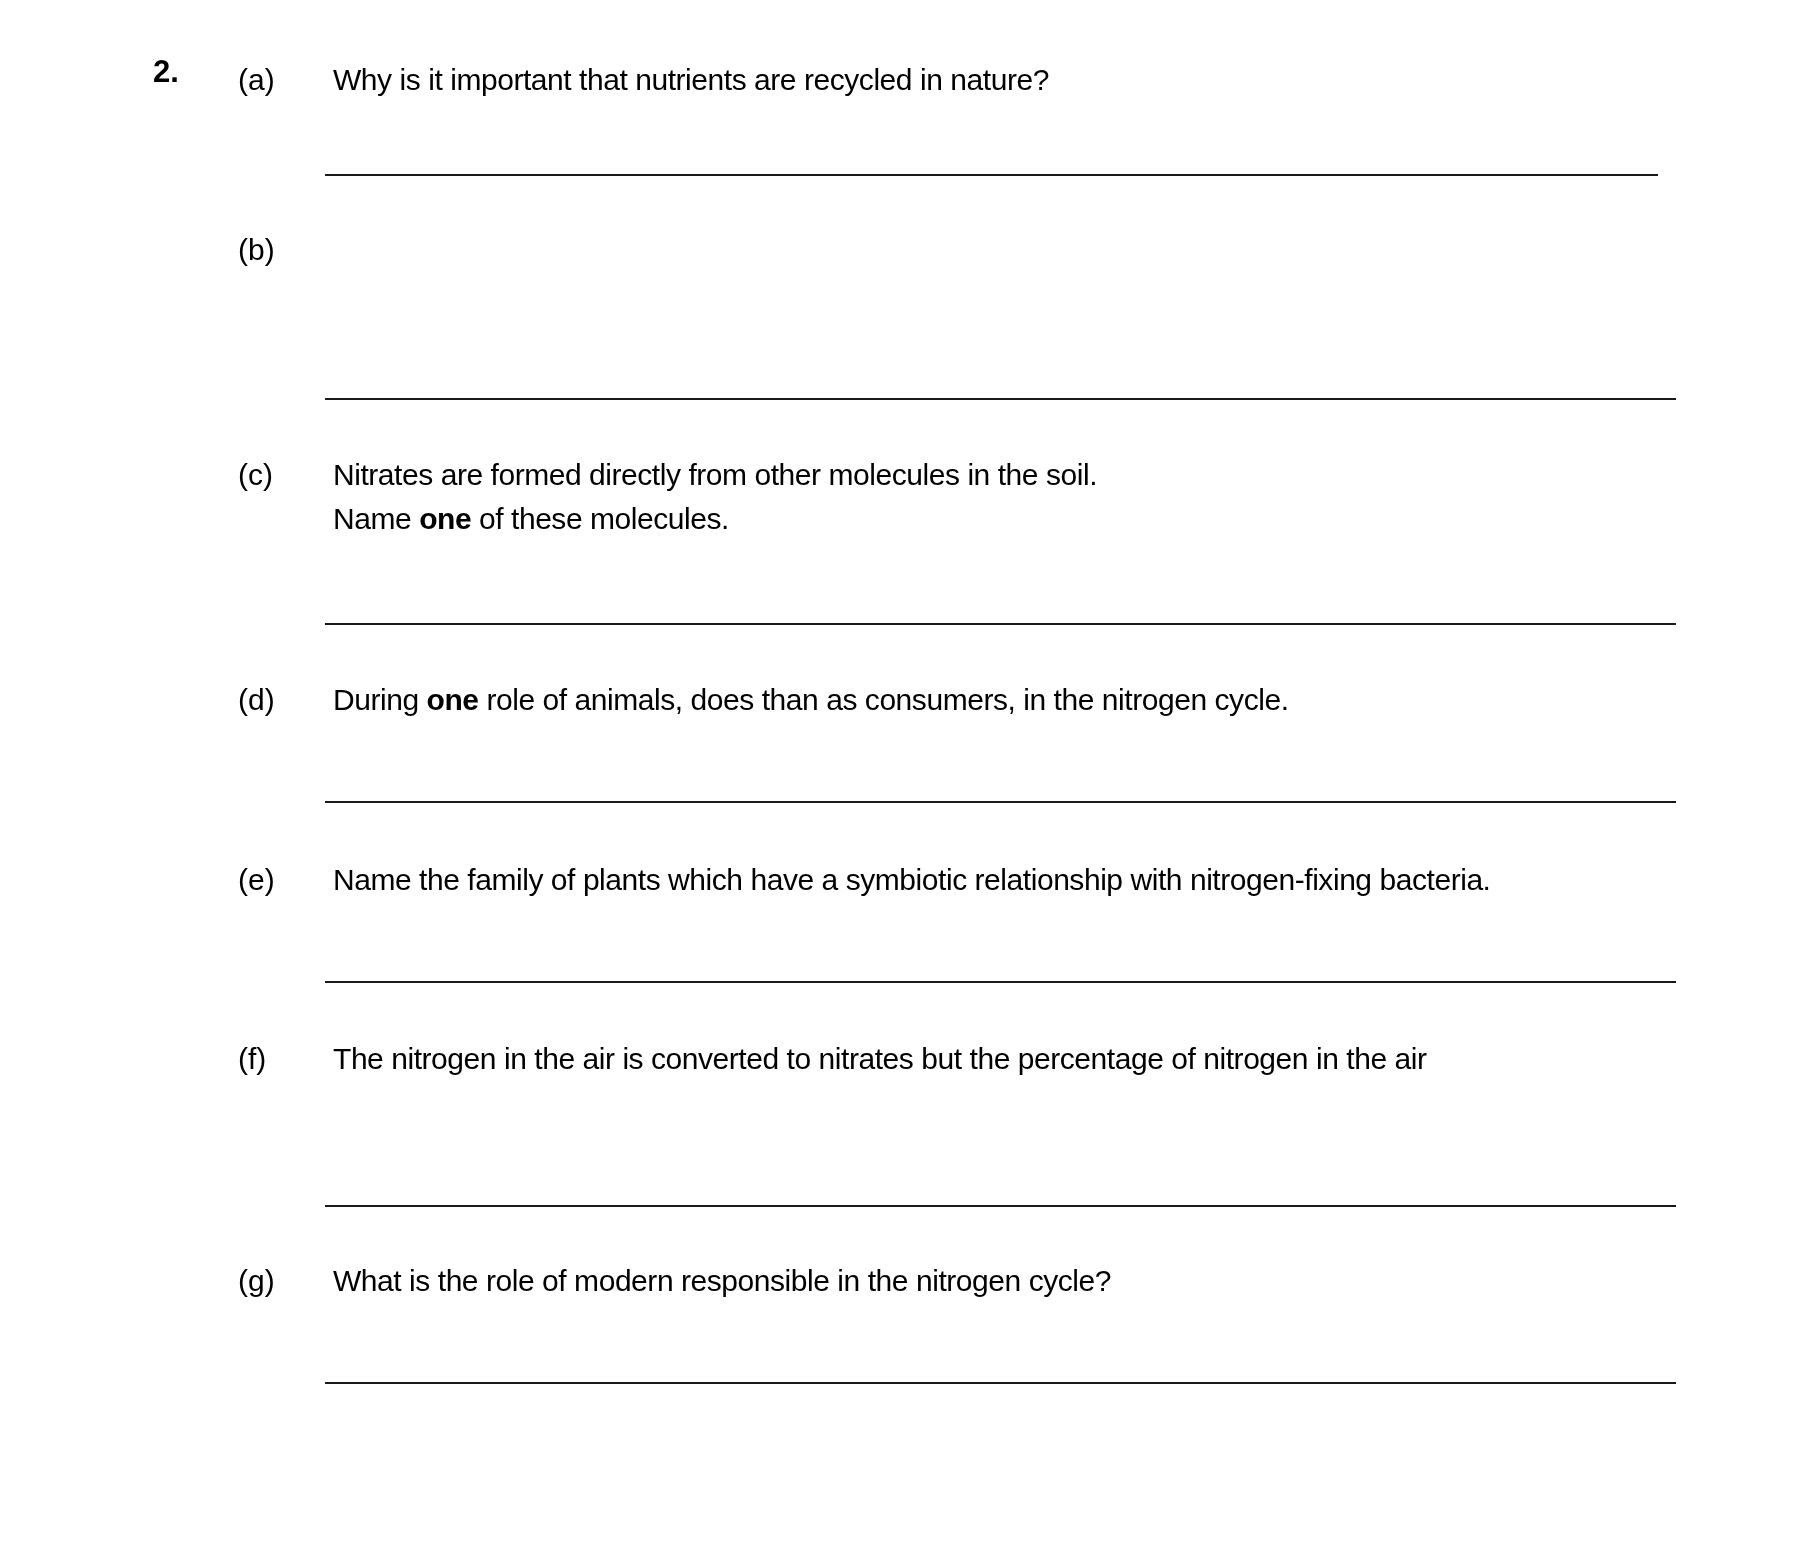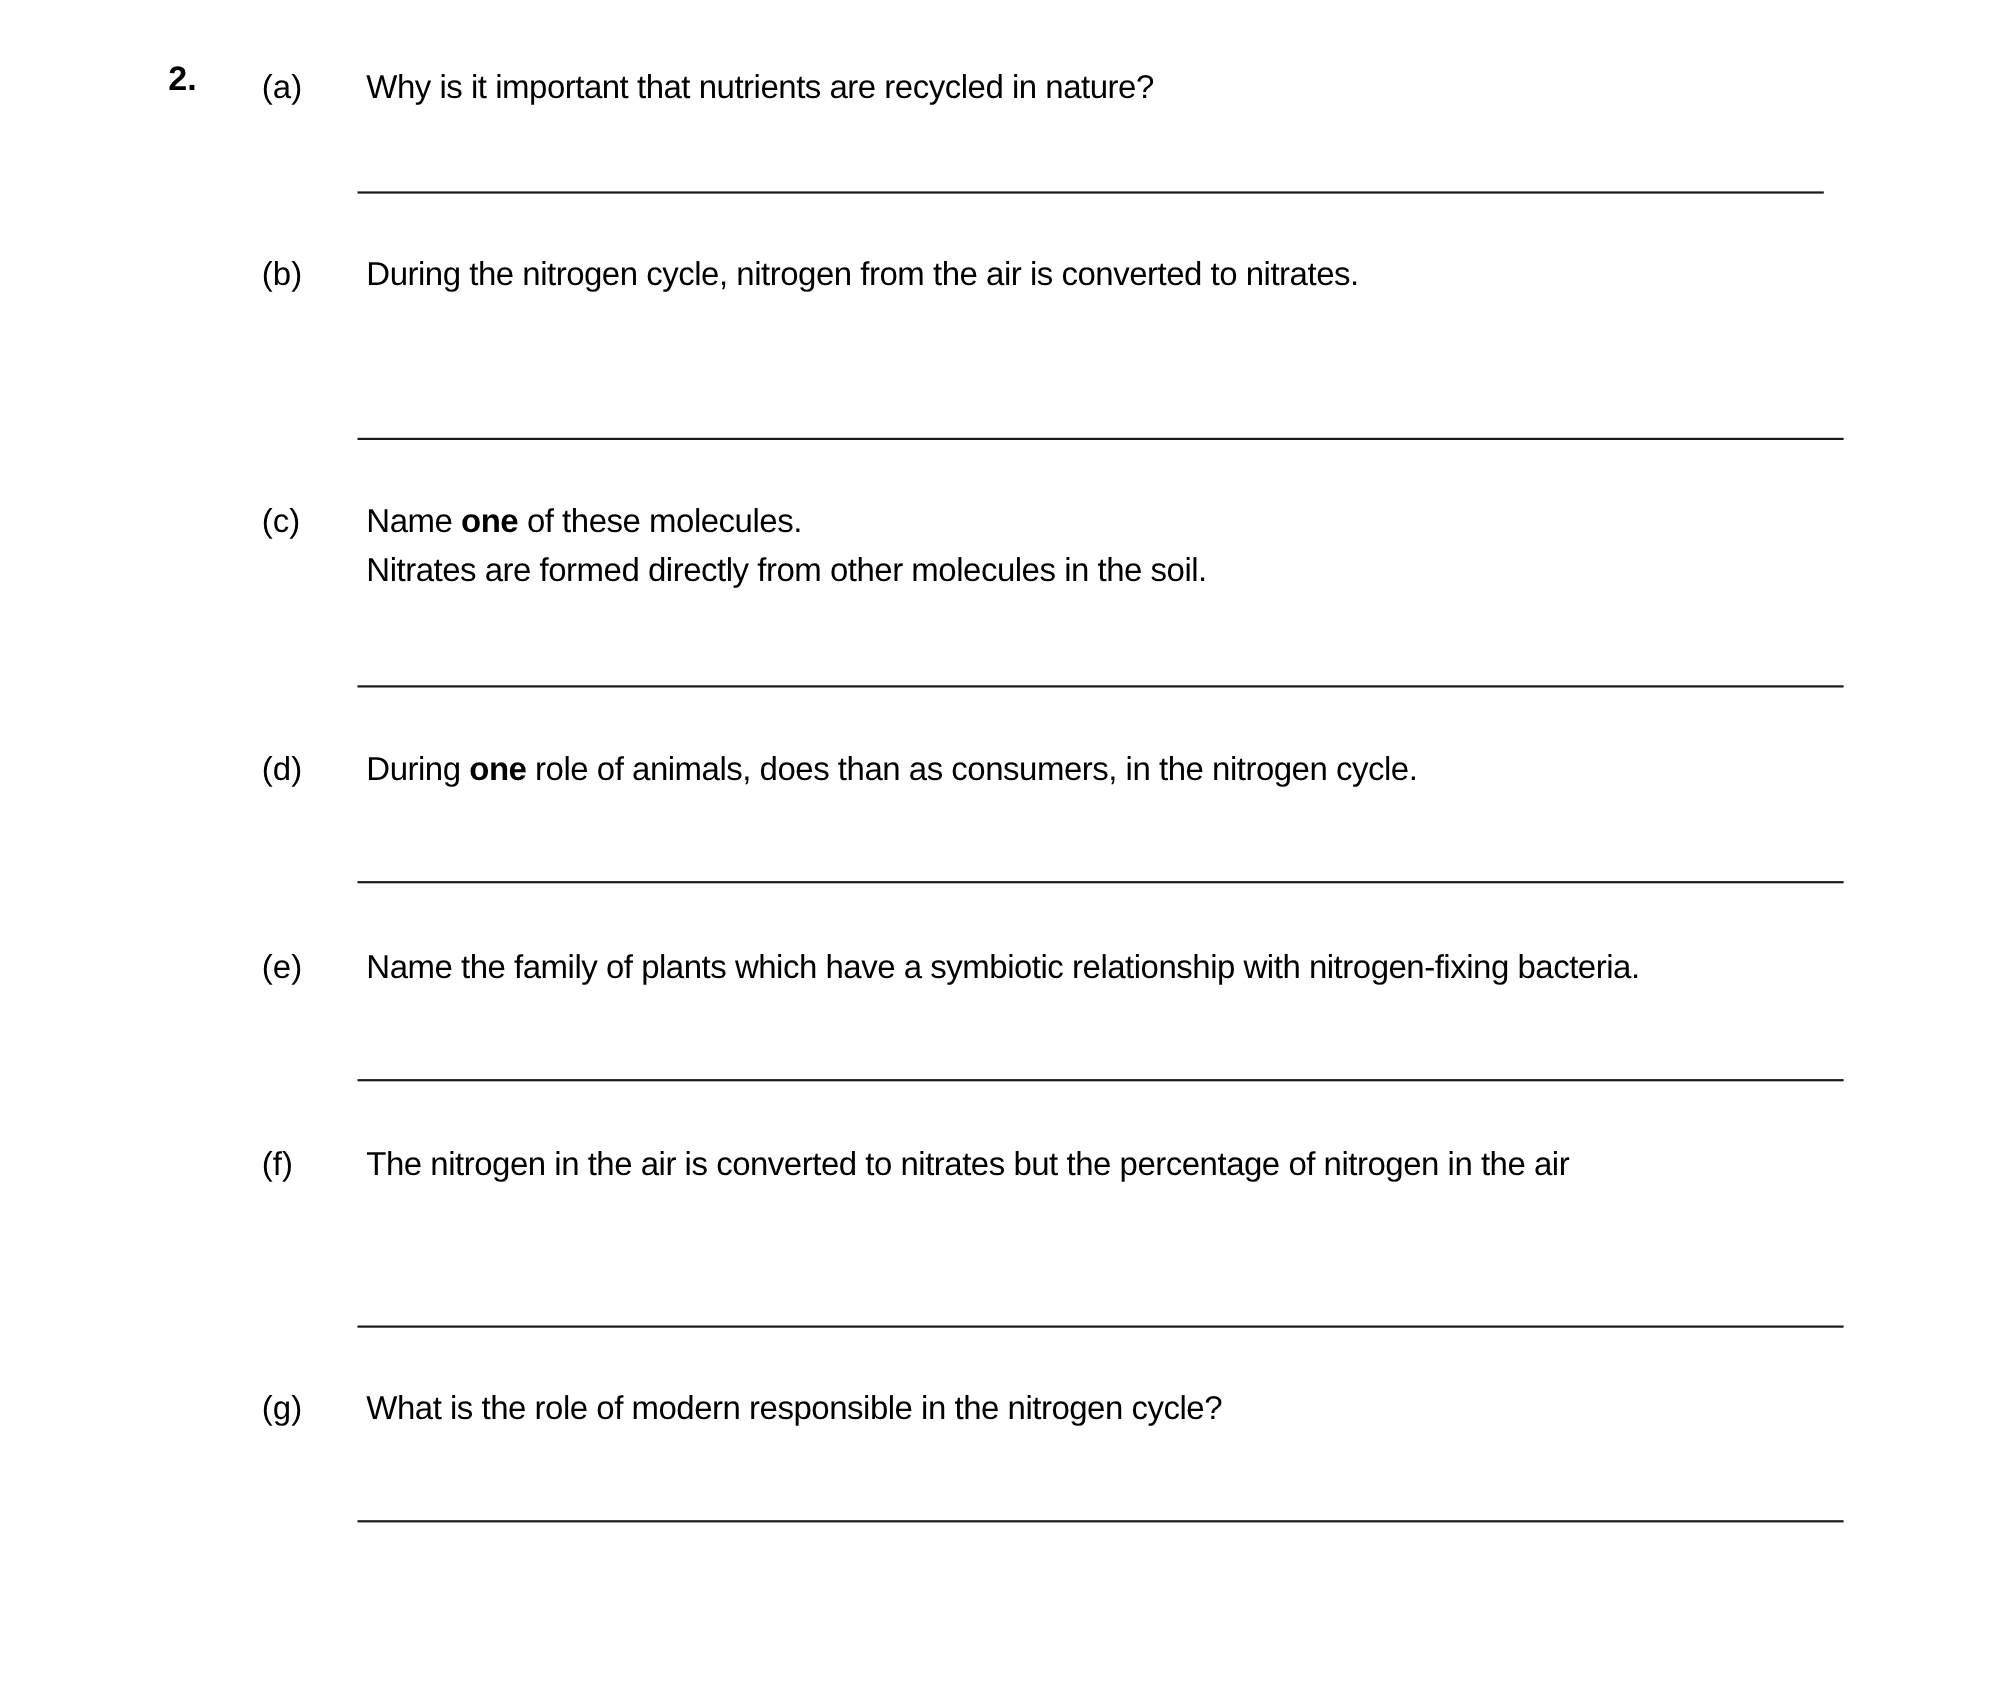--- a/index.html
+++ b/index.html
@@ -66,30 +66,29 @@
   <span class="part-label">(a)</span>
   <span class="part-text">
     <span class="line"><span>Why is it important that nutrients are recycled in nature?</span></span>
   </span>
 </div>
 <div class="answer-line" style="top:174px; width:1333px;"></div>
 
 <div class="part" style="top:228px;">
   <span class="part-label">(b)</span>
   <span class="part-text">
-    <span class="line"><span>During the nitrogen cycle, nitrogen from the air is converted to nitrates.</span></span>
   </span>
 </div>
 <div class="answer-line" style="top:398px; width:1351px;"></div>
 
 <div class="part" style="top:453px;">
   <span class="part-label">(c)</span>
   <span class="part-text">
+    <span class="line"><span>Nitrates are formed directly from other molecules in the soil.</span></span>
     <span class="line"><span>Name </span><b>one</b><span> of these molecules.</span></span>
-    <span class="line"><span>Nitrates are formed directly from other molecules in the soil.</span></span>
   </span>
 </div>
 <div class="answer-line" style="top:623px; width:1351px;"></div>
 
 <div class="part" style="top:678px;">
   <span class="part-label">(d)</span>
   <span class="part-text">
     <span class="line"><span>During </span><b>one</b><span> role of animals, does than as consumers, in the nitrogen cycle.</span></span>
   </span>
 </div>

